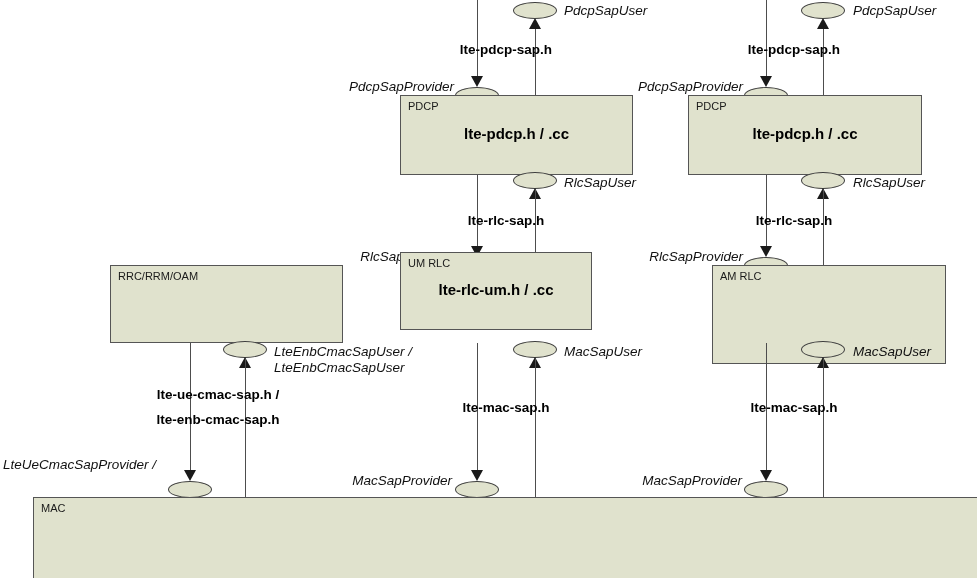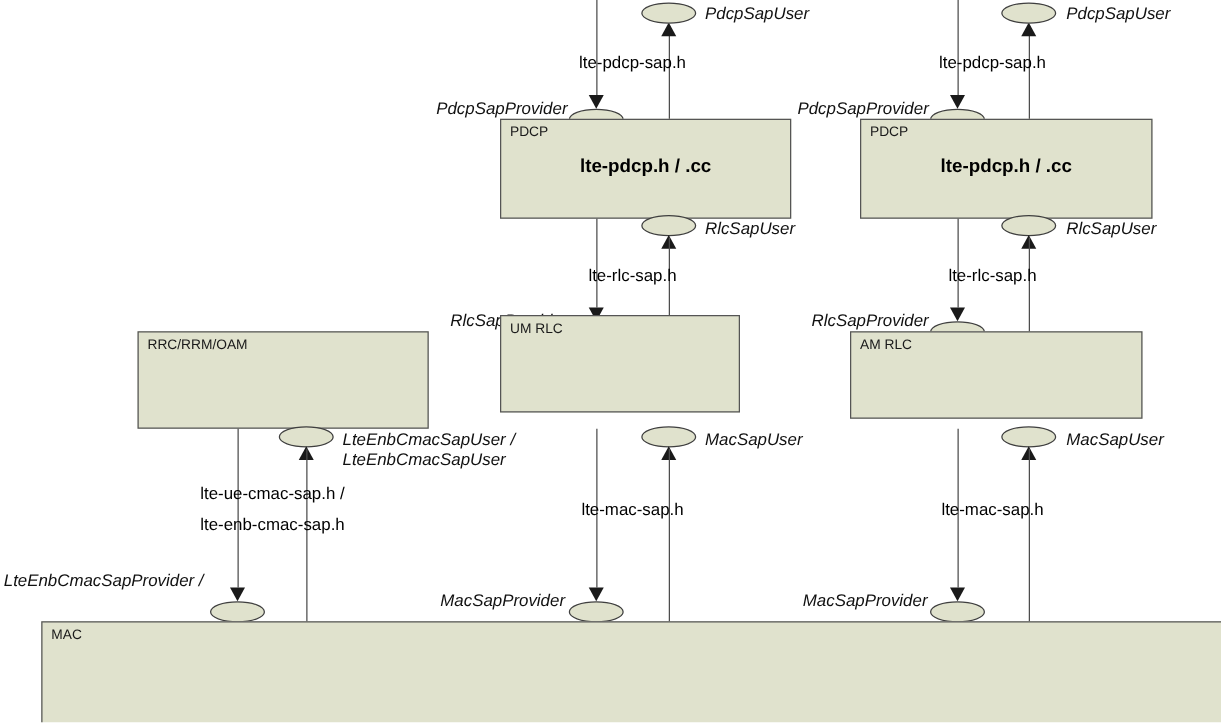--- a/index.html
+++ b/index.html
@@ -76,21 +76,21 @@
     font-style: italic;
     color: #111111;
     white-space: nowrap;
     line-height: 16px;
     font-family: "Liberation Sans", sans-serif;
   }
   .iface-label.right { text-align: right; }
   .sap-label {
     position: absolute;
     font-size: 13.5px;
-    font-weight: normal;
+    font-weight: bold;
     color: #000000;
     white-space: nowrap;
     line-height: 18px;
     font-family: "Liberation Sans", sans-serif;
   }
   .sap-label.center { text-align: center; }
 </style>
 </head>
 <body>
 
@@ -120,20 +120,21 @@
 
   <div class="vline" style="left:477px; top:175px; height:71px;"></div>
   <div class="arrow-down" style="left:471px; top:246px;"></div>
   <div class="lollipop" style="left:455px; top:257px;"></div>
   <div class="iface-label right" style="left:300px; top:249px; width:154px;">RlcSapProvider</div>
 
   <div class="sap-label center" style="left:406px; top:212px; width:200px;">lte-rlc-sap.h</div>
 
   <div class="box" style="left:400px; top:252px; width:192px; height:78px;">
     <div class="box-stereotype">UM RLC</div>
+    <div class="box-title">lte-rlc-um.h / .cc</div>
   </div>
 
   <div class="lollipop" style="left:513px; top:341px;"></div>
   <div class="iface-label" style="left:564px; top:344px;">MacSapUser</div>
   <div class="arrow-up" style="left:529px; top:357px;"></div>
   <div class="vline" style="left:535px; top:359px; height:140px;"></div>
 
   <div class="vline" style="left:477px; top:343px; height:127px;"></div>
   <div class="arrow-down" style="left:471px; top:470px;"></div>
   <div class="lollipop" style="left:455px; top:481px;"></div>
@@ -163,21 +164,21 @@
   <div class="arrow-up" style="left:817px; top:188px;"></div>
   <div class="vline" style="left:823px; top:190px; height:85px;"></div>
 
   <div class="vline" style="left:766px; top:175px; height:71px;"></div>
   <div class="arrow-down" style="left:760px; top:246px;"></div>
   <div class="lollipop" style="left:744px; top:257px;"></div>
   <div class="iface-label right" style="left:589px; top:249px; width:154px;">RlcSapProvider</div>
 
   <div class="sap-label center" style="left:694px; top:212px; width:200px;">lte-rlc-sap.h</div>
 
-  <div class="box" style="left:680px; top:265px; width:234px; height:70px;">
+  <div class="box" style="left:712px; top:265px; width:234px; height:99px;">
     <div class="box-stereotype">AM RLC</div>
   </div>
 
   <div class="lollipop" style="left:801px; top:341px;"></div>
   <div class="iface-label" style="left:853px; top:344px;">MacSapUser</div>
   <div class="arrow-up" style="left:817px; top:357px;"></div>
   <div class="vline" style="left:823px; top:359px; height:140px;"></div>
 
   <div class="vline" style="left:766px; top:343px; height:127px;"></div>
   <div class="arrow-down" style="left:760px; top:470px;"></div>
@@ -193,21 +194,21 @@
 
   <div class="lollipop" style="left:223px; top:341px;"></div>
   <div class="iface-label" style="left:274px; top:344px;">LteEnbCmacSapUser /</div>
   <div class="iface-label" style="left:274px; top:360px;">LteEnbCmacSapUser</div>
   <div class="arrow-up" style="left:239px; top:357px;"></div>
   <div class="vline" style="left:245px; top:359px; height:140px;"></div>
 
   <div class="vline" style="left:190px; top:343px; height:127px;"></div>
   <div class="arrow-down" style="left:184px; top:470px;"></div>
   <div class="lollipop" style="left:168px; top:481px;"></div>
-  <div class="iface-label" style="left:3px; top:457px;">LteEnbCmacSapProvider /</div>
+  <div class="iface-label" style="left:3px; top:457px;">LteUeCmacSapProvider /</div>
 
   <div class="sap-label center" style="left:118px; top:386px; width:200px;">lte-ue-cmac-sap.h /</div>
   <div class="sap-label center" style="left:118px; top:411px; width:200px;">lte-enb-cmac-sap.h</div>
 
   <div class="box" style="left:33px; top:497px; width:948px; height:83px;">
     <div class="box-stereotype">MAC</div>
     <div class="box-title"></div>
   </div>
 
 </div>

